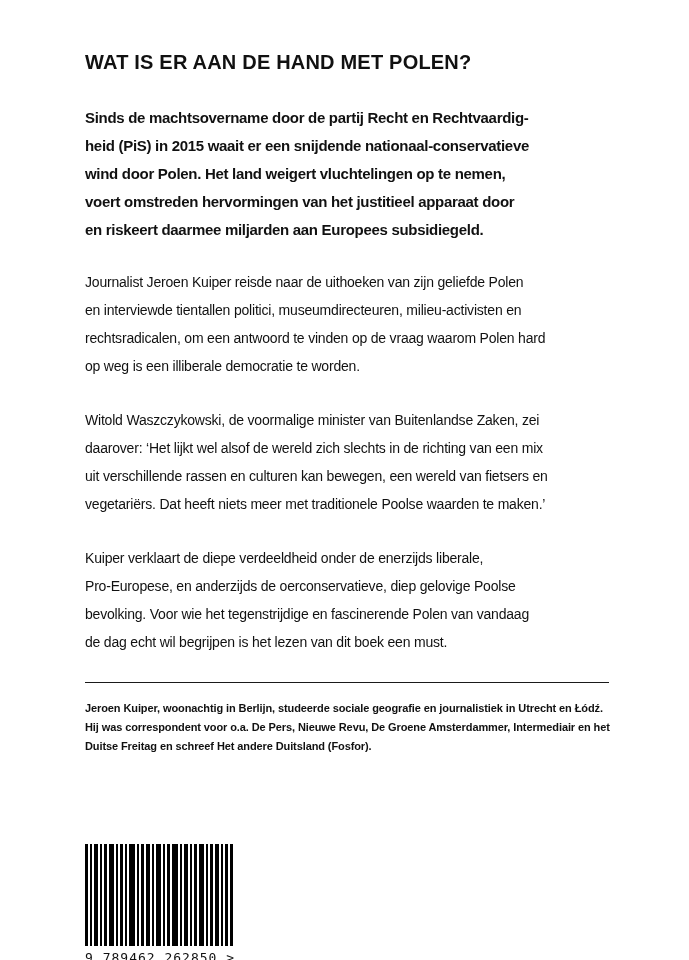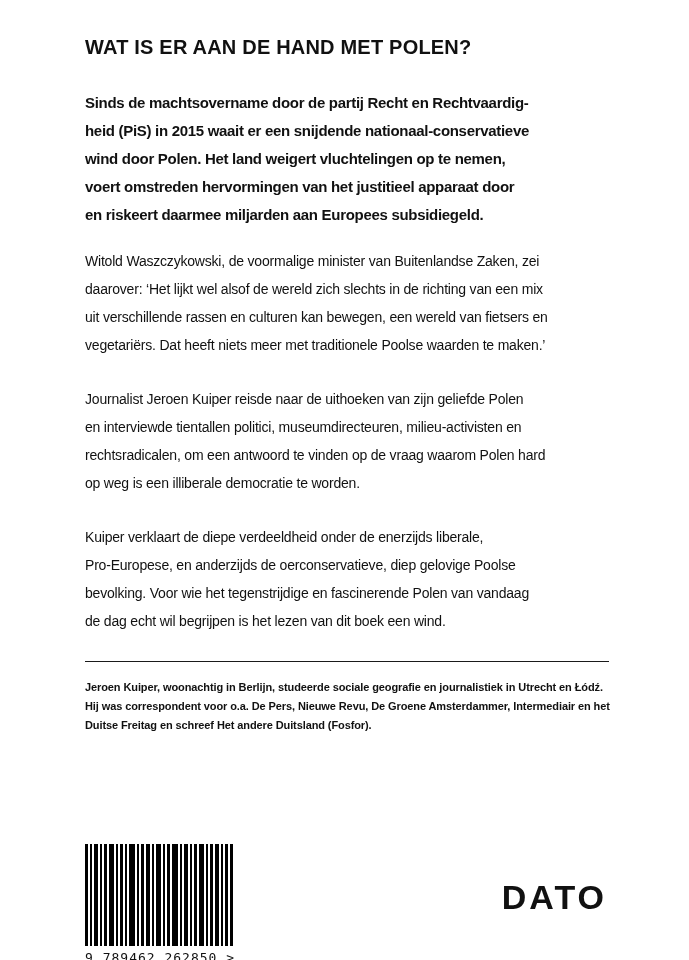--- a/index.html
+++ b/index.html
@@ -8,37 +8,37 @@
     background: #ffffff;
   }
   .page {
     position: relative;
     width: 689px;
     height: 960px;
     background: #ffffff;
     color: #111111;
     font-family: "Liberation Sans", sans-serif;
     box-sizing: border-box;
-    padding: 36px 64px 0 85px;
+    padding: 51px 64px 0 85px;
     overflow: hidden;
   }
   .cover-title {
     font-size: 20px;
     font-weight: bold;
     letter-spacing: 0.2px;
     margin: 0 0 30px 0;
     text-transform: uppercase;
     white-space: pre-line;
   }
   .intro {
     font-size: 15px;
     font-weight: bold;
     line-height: 28px;
     letter-spacing: -0.3px;
-    margin: 0 0 18px 0;
+    margin: 0 0 24px 0;
     white-space: pre-line;
   }
   .body-par {
     font-size: 14px;
     font-weight: normal;
     line-height: 28px;
     letter-spacing: -0.2px;
     margin: 0 0 26px 0;
     white-space: pre-line;
   }
@@ -90,34 +90,34 @@
 <div class="page">
 
   <h1 class="cover-title">WAT IS ER AAN DE HAND MET POLEN?</h1>
 
   <p class="intro">Sinds de machtsovername door de partij Recht en Rechtvaardig-
 heid (PiS) in 2015 waait er een snijdende nationaal-conservatieve
 wind door Polen. Het land weigert vluchtelingen op te nemen,
 voert omstreden hervormingen van het justitieel apparaat door
 en riskeert daarmee miljarden aan Europees subsidiegeld.</p>
 
+  <p class="body-par">Journalist Jeroen Kuiper reisde naar de uithoeken van zijn geliefde Polen
+en interviewde tientallen politici, museumdirecteuren, milieu-activisten en
+rechtsradicalen, om een antwoord te vinden op de vraag waarom Polen hard
+op weg is een illiberale democratie te worden.</p>
+
   <p class="body-par">Witold Waszczykowski, de voormalige minister van Buitenlandse Zaken, zei
 daarover: ‘Het lijkt wel alsof de wereld zich slechts in de richting van een mix
 uit verschillende rassen en culturen kan bewegen, een wereld van fietsers en
 vegetariërs. Dat heeft niets meer met traditionele Poolse waarden te maken.’</p>
 
-  <p class="body-par">Journalist Jeroen Kuiper reisde naar de uithoeken van zijn geliefde Polen
-en interviewde tientallen politici, museumdirecteuren, milieu-activisten en
-rechtsradicalen, om een antwoord te vinden op de vraag waarom Polen hard
-op weg is een illiberale democratie te worden.</p>
-
   <p class="body-par">Kuiper verklaart de diepe verdeeldheid onder de enerzijds liberale,
 Pro-Europese, en anderzijds de oerconservatieve, diep gelovige Poolse
 bevolking. Voor wie het tegenstrijdige en fascinerende Polen van vandaag
-de dag echt wil begrijpen is het lezen van dit boek een wind.</p>
+de dag echt wil begrijpen is het lezen van dit boek een must.</p>
 
   <hr class="divider">
 
   <p class="bio">Jeroen Kuiper, woonachtig in Berlijn, studeerde sociale geografie en journalistiek in Utrecht en Łódź.
 Hij was correspondent voor o.a. De Pers, Nieuwe Revu, De Groene Amsterdammer, Intermediair en het
 Duitse Freitag en schreef Het andere Duitsland (Fosfor).</p>
 
   <div class="barcode">
     <svg width="152" height="102" viewBox="0 0 152 102" xmlns="http://www.w3.org/2000/svg">
       <rect x="0" y="0" width="3" height="102" fill="#000"></rect>
@@ -146,15 +146,14 @@
       <rect x="121" y="0" width="2" height="102" fill="#000"></rect>
       <rect x="125" y="0" width="3" height="102" fill="#000"></rect>
       <rect x="130" y="0" width="4" height="102" fill="#000"></rect>
       <rect x="136" y="0" width="2" height="102" fill="#000"></rect>
       <rect x="140" y="0" width="3" height="102" fill="#000"></rect>
       <rect x="145" y="0" width="3" height="102" fill="#000"></rect>
     </svg>
     <div class="barcode-number">9 789462 262850 &gt;</div>
   </div>
 
-  <div class="publisher">DATO</div>
 
 </div>
 
 </body></html>

